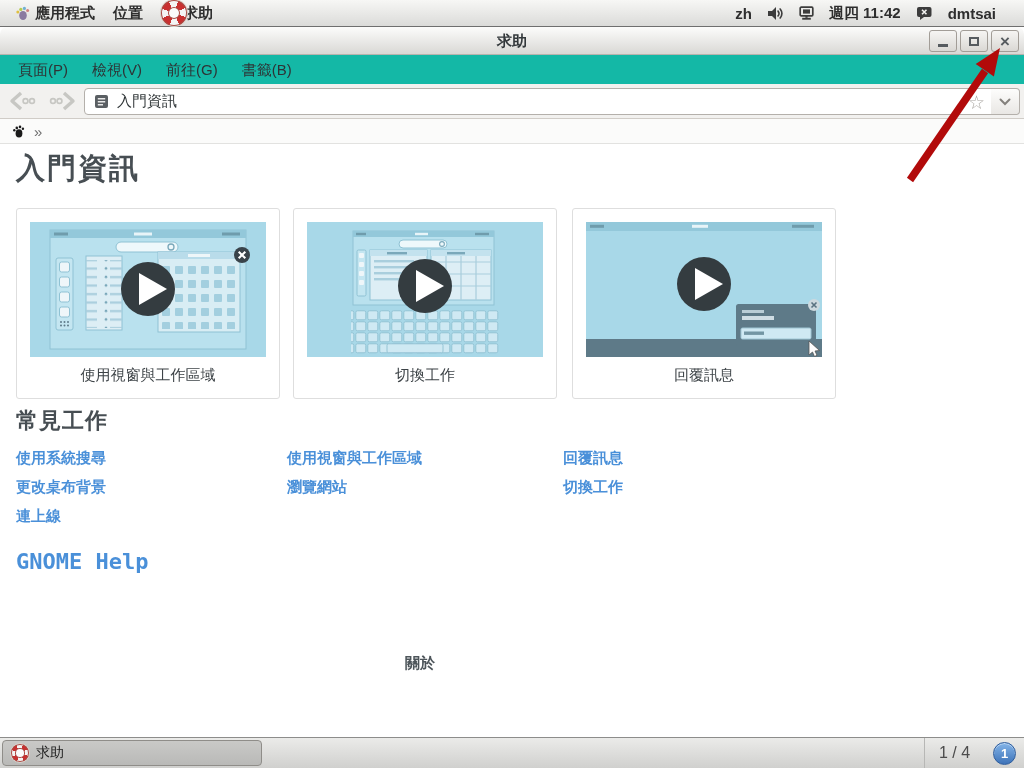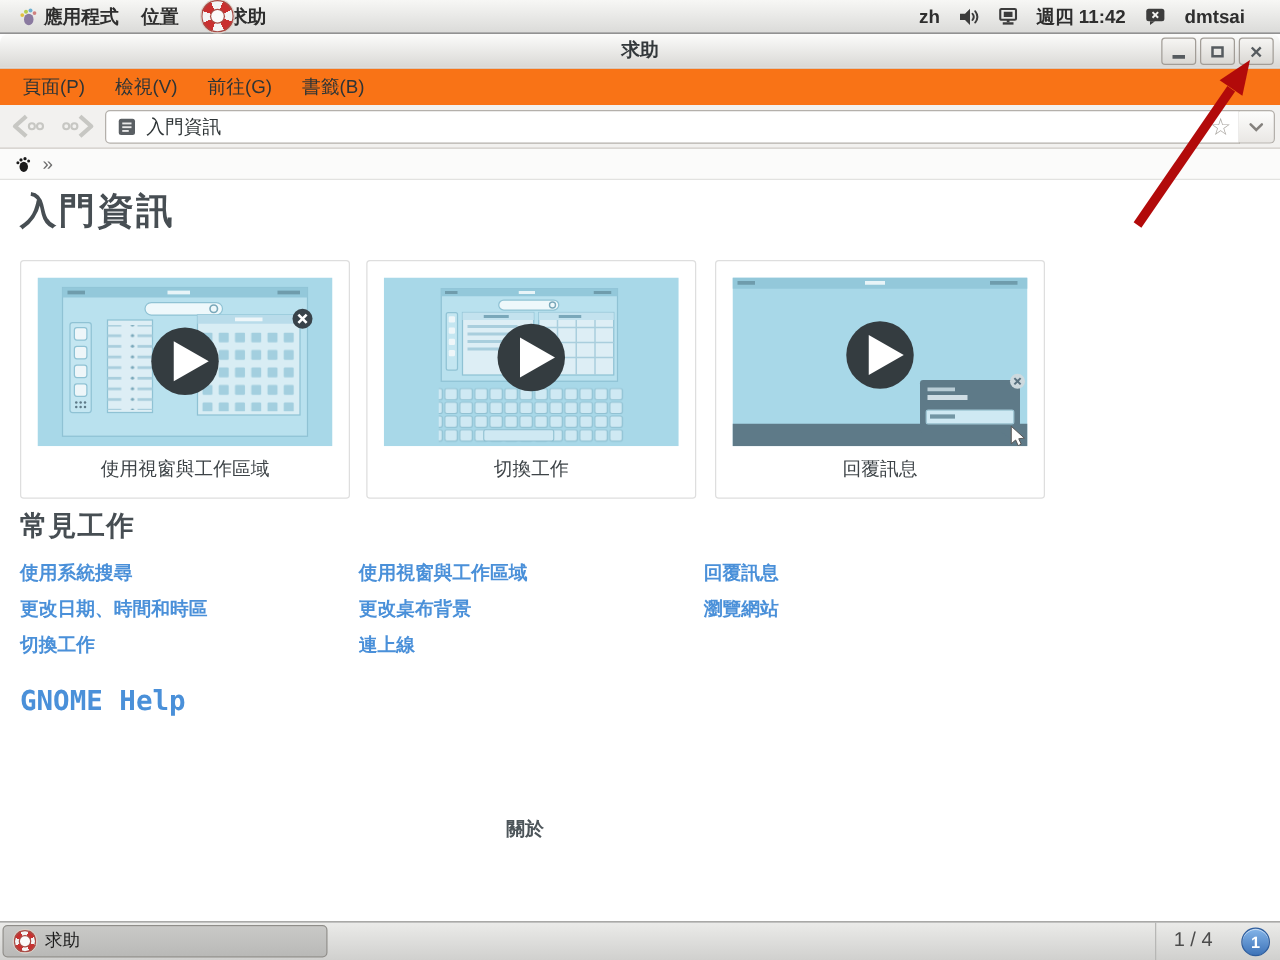--- a/index.html
+++ b/index.html
@@ -27,21 +27,21 @@
   .win-title { position:absolute; left:0; top:0; width:100%; line-height:28px; text-align:center;
     font-size:15px; font-weight:700; color:#33383b; }
   .win-controls { position:absolute; right:5px; top:3px; display:flex; gap:3px; }
   .win-btn { width:28px; height:22px; border:1px solid #a29d97; border-radius:3px;
     background:linear-gradient(#f6f5f3,#dad8d4); display:flex; align-items:center; justify-content:center;
     color:#4e5357; cursor:default; }
   .glyph-min { width:10px; height:3px; background:#565b5f; margin-top:9px; }
   .glyph-max { width:10px; height:9px; border:2px solid #565b5f; }
   .glyph-close { font-size:17px; font-weight:700; line-height:1; color:#565b5f; }
 
-  .menubar { position:absolute; top:55px; left:0; width:1024px; height:29px; background:#f97316;
+  .menubar { position:absolute; top:55px; left:0; width:1024px; height:29px; background:#14b8a6;
     display:flex; align-items:center; padding-left:6px; z-index:9; }
   .menu-item { padding:0 12px; line-height:29px; font-size:15px; color:#2e3436; cursor:default; }
 
   .toolbar { position:absolute; top:84px; left:0; width:1024px; height:35px; background:#f2f1ef;
     border-bottom:1px solid #d0ccc7; z-index:9; }
   .nav-btn { position:absolute; top:6px; }
   .location-entry { position:absolute; left:84px; top:4px; width:908px; height:27px; background:#fff;
     border:1px solid #b4b0ab; border-radius:4px 0 0 4px; display:flex; align-items:center; gap:8px;
     padding:0 30px 0 9px; font-size:15px; color:#2e3436; }
   .bookmark-star { position:absolute; right:6px; top:1px; font-size:19px; color:#aaa6a1; line-height:25px; }
@@ -336,21 +336,20 @@
       </svg>
       <div class="caption">回覆訊息</div>
     </div>
 
     <div class="h2">常見工作</div>
 
     <div class="links-grid">
       <a class="task-link">使用系統搜尋</a>
       <a class="task-link">使用視窗與工作區域</a>
       <a class="task-link">回覆訊息</a>
-      <a class="task-link">更改日期、時間和時區</a>
       <a class="task-link">更改桌布背景</a>
       <a class="task-link">瀏覽網站</a>
       <a class="task-link">切換工作</a>
       <a class="task-link">連上線</a>
     </div>
 
     <a class="gnome-help">GNOME Help</a>
 
     <div class="about-wrap">
       <a class="about-link">關於</a>

